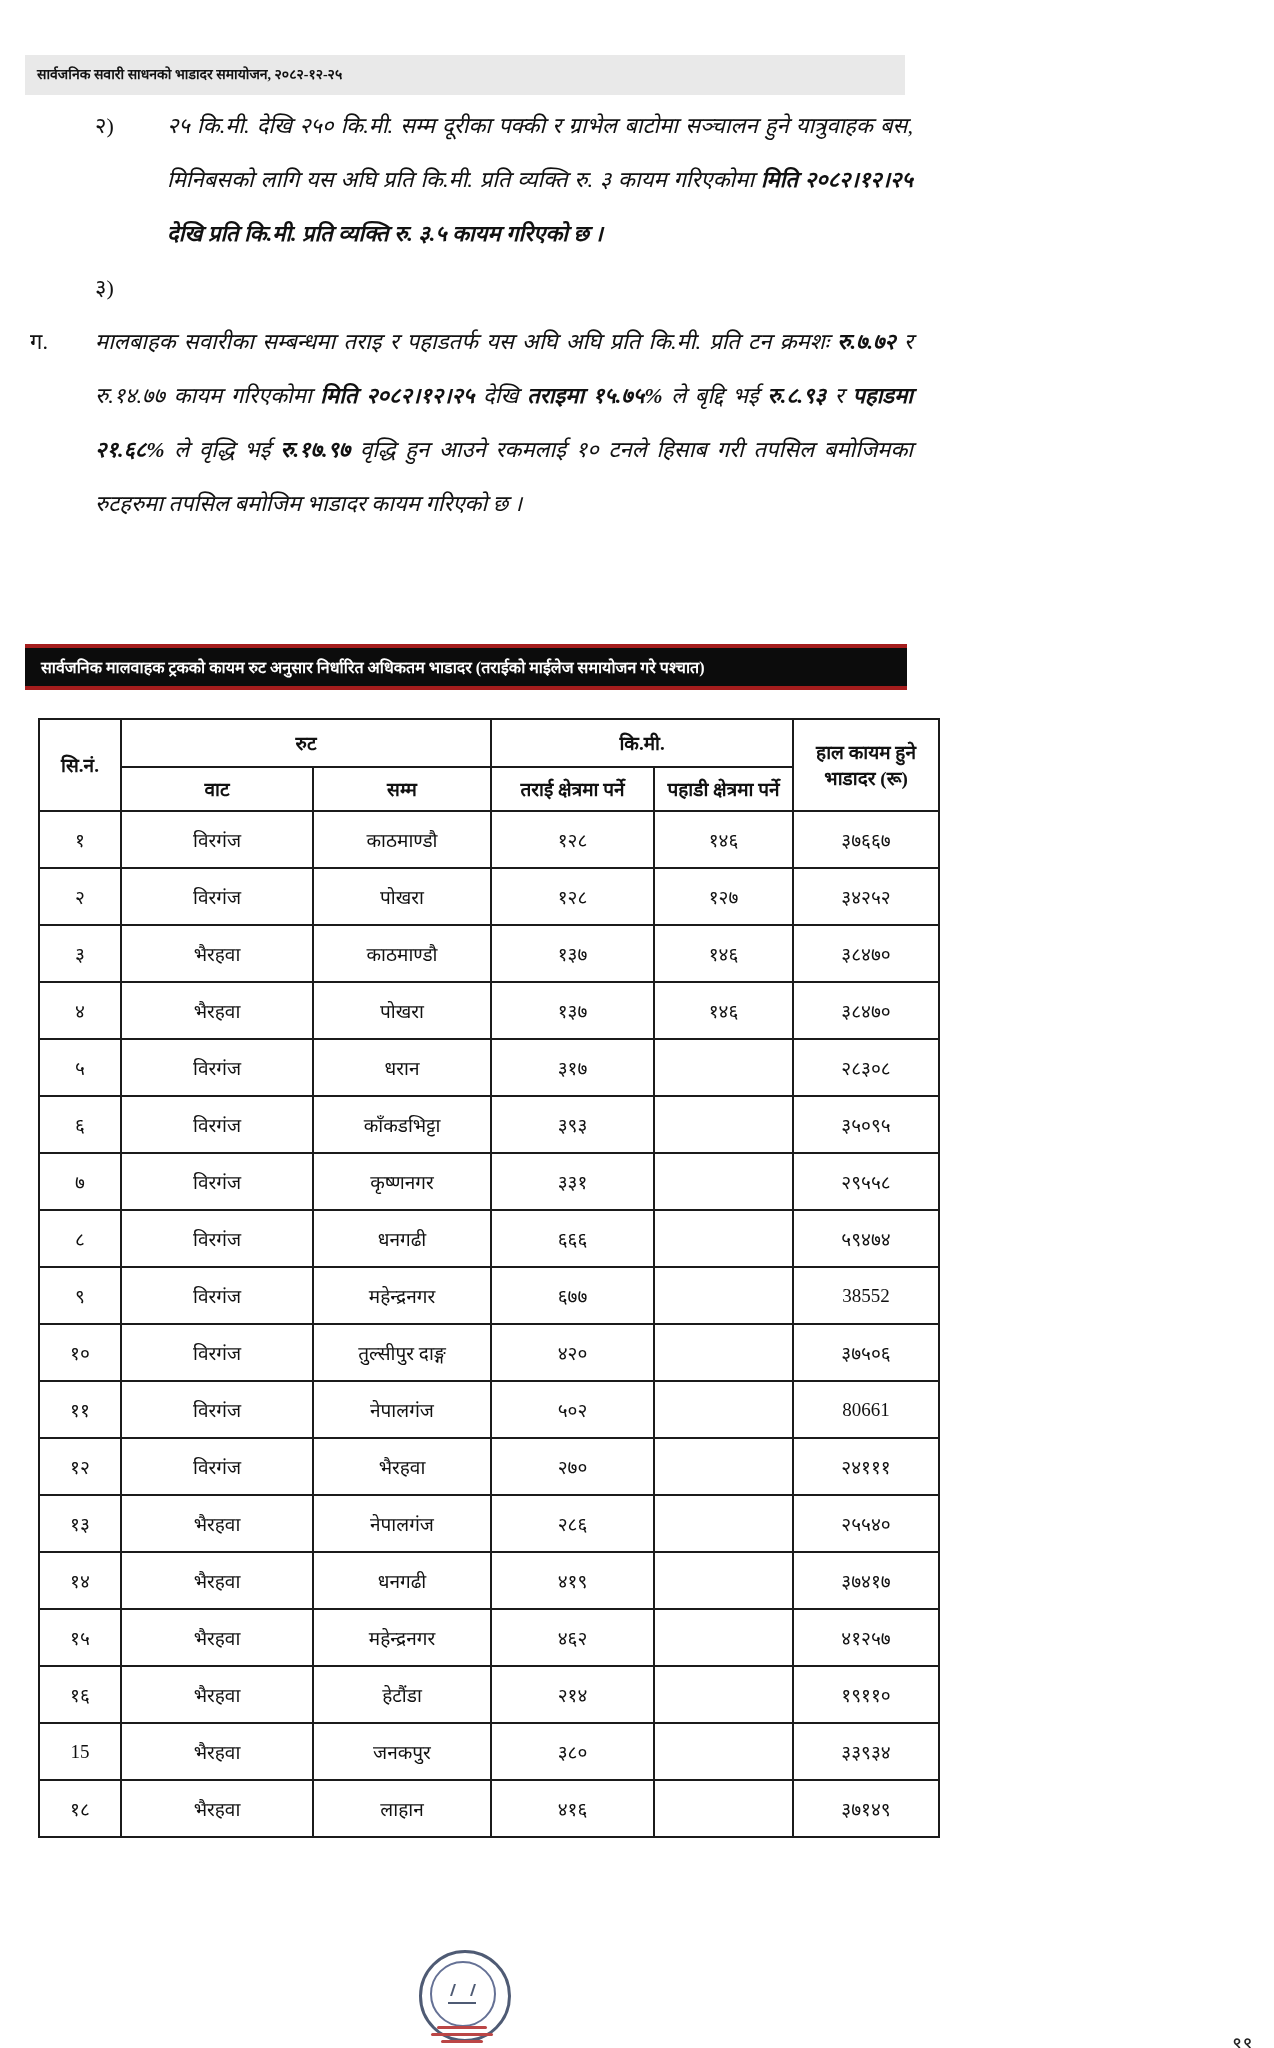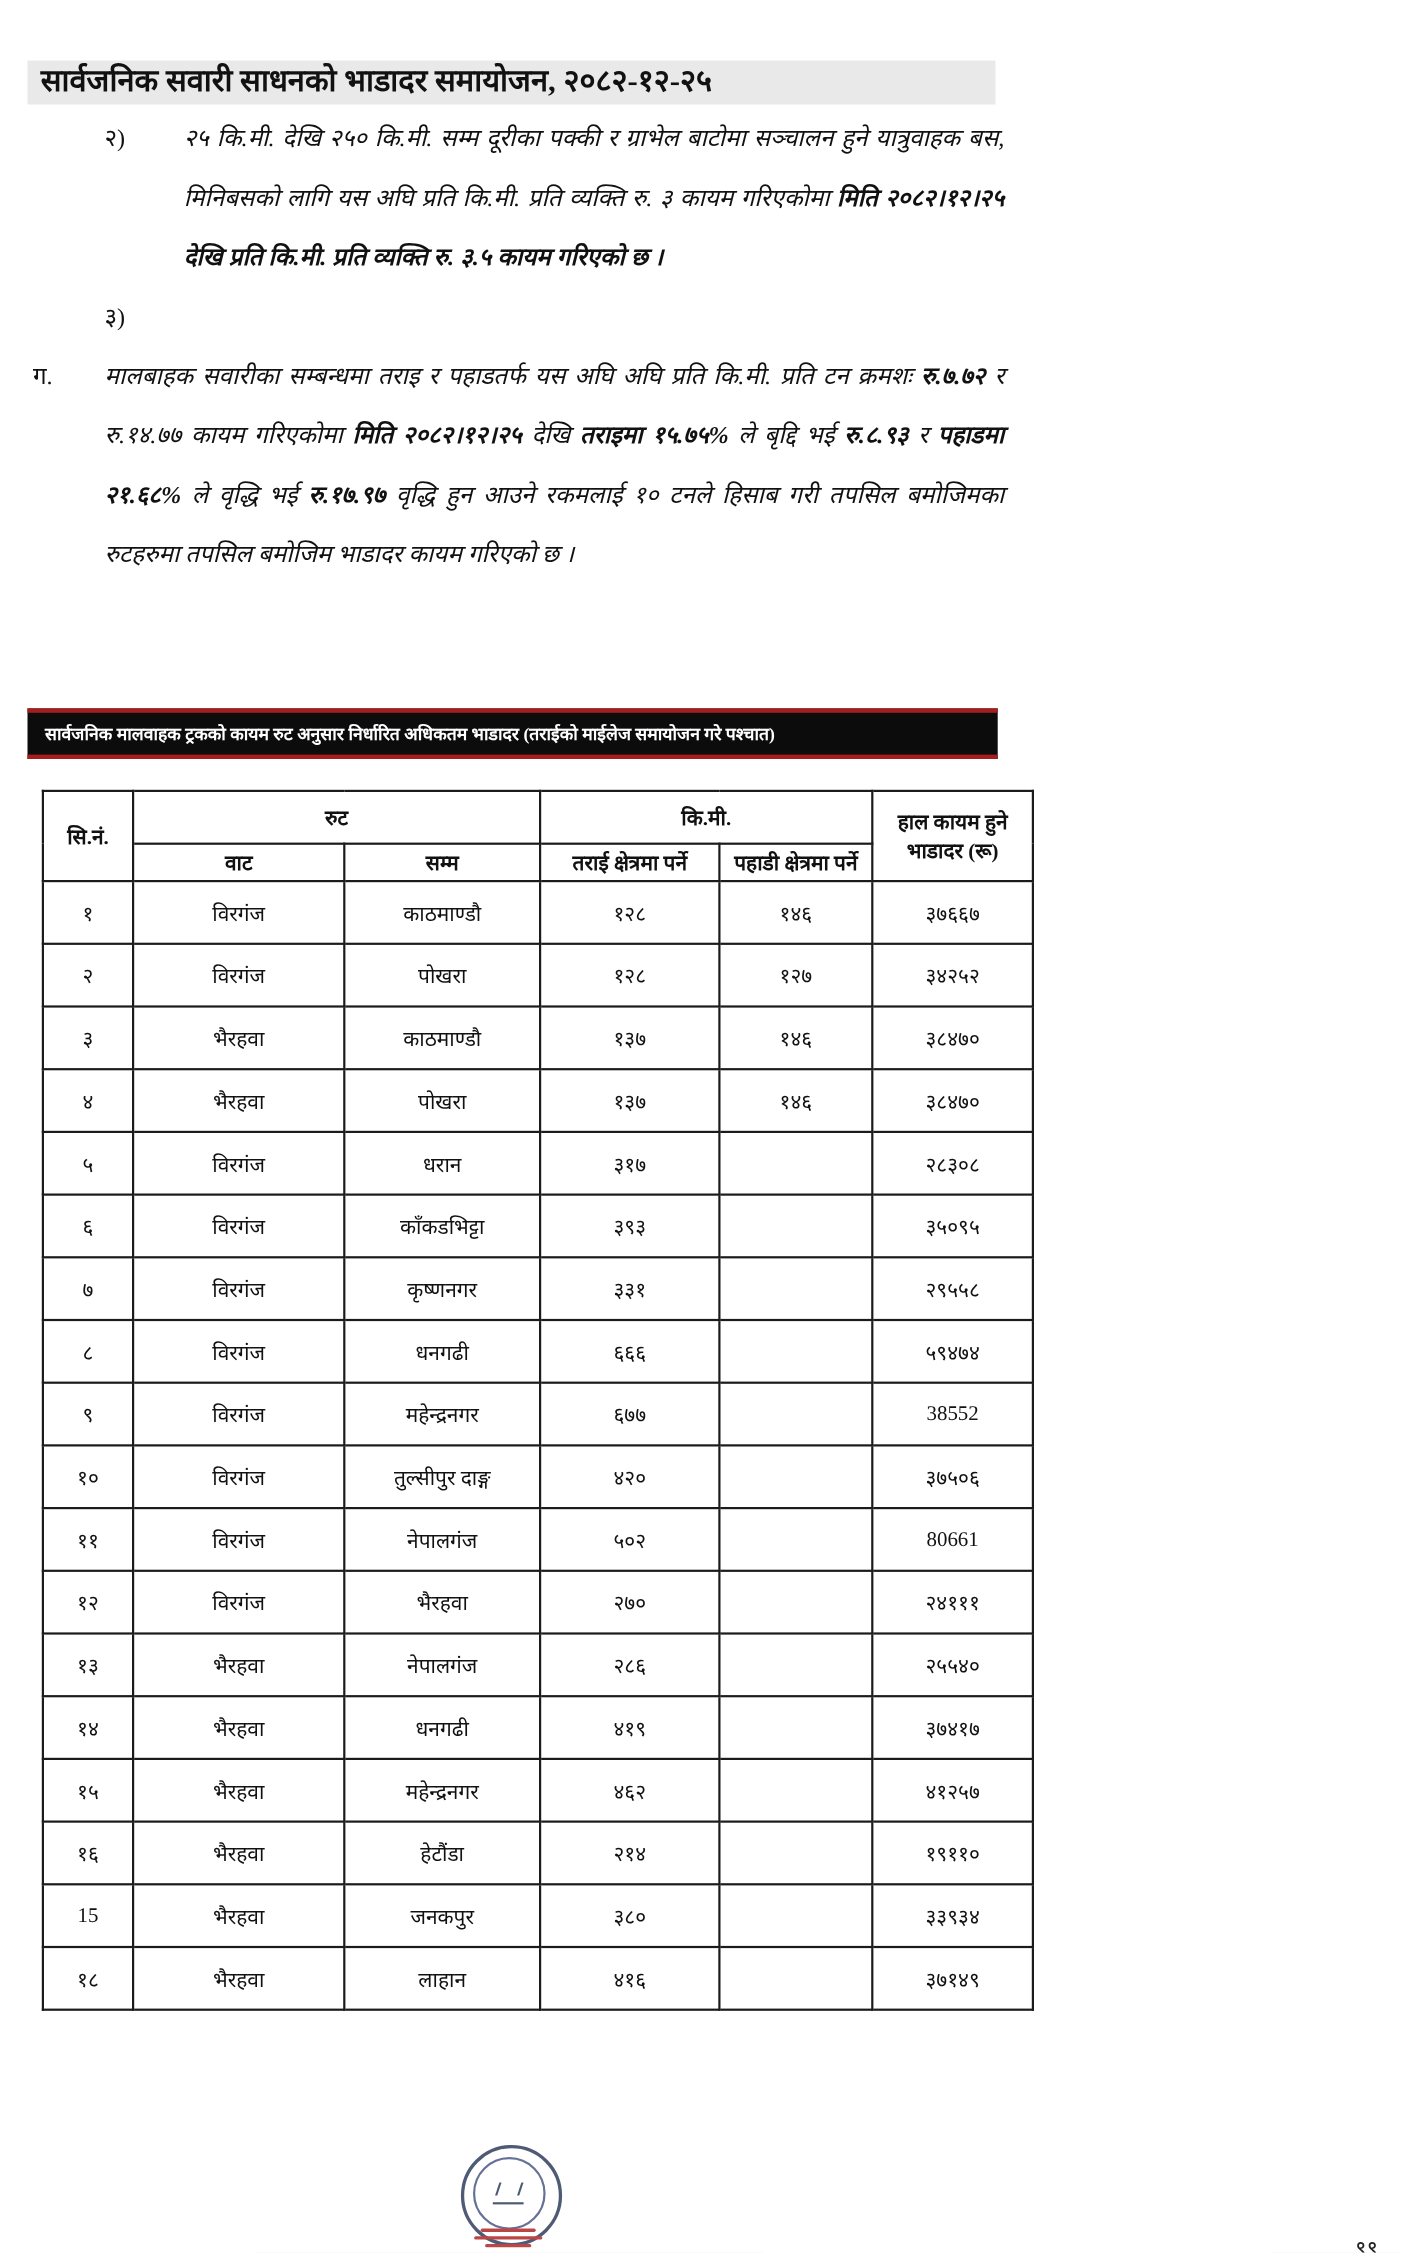--- a/index.html
+++ b/index.html
@@ -9,21 +9,21 @@
     margin:0 auto;
     background:#ffffff;
     font-family:"Liberation Serif","DejaVu Serif",serif;
     color:#111;
     overflow:hidden;
   }
   
   .title-band{
     position:absolute;left:25px;top:55px;width:880px;height:40px;
     background:#e9e9e9;
-    font-weight:bold;font-size:28px;line-height:40px;
+    font-weight:bold;font-size:14px;line-height:40px;
     padding-left:12px;box-sizing:border-box;
     white-space:nowrap;
   }
   
   .paras{position:absolute;left:25px;top:99px;width:888px;}
   .para{display:flex;font-size:22px;line-height:54px;}
   .para .plabel{flex:0 0 72px;}
   .para.deep .plabel{margin-left:70px;flex-basis:72px;}
   .para.shallow .plabel{margin-left:5px;flex-basis:65px;}
   .para .ptext{flex:1;text-align:justify;font-style:italic;}
@@ -45,21 +45,21 @@
     font-size:19px;
   }
   table.fares th,table.fares td{
     border:2px solid #1b1b1b;
     text-align:center;vertical-align:middle;
     padding:2px 4px;box-sizing:border-box;
     overflow:hidden;
   }
   table.fares th{font-weight:bold;}
   tr.h1 th{height:48px;}
-  tr.h2 th{height:34px;}
+  tr.h2 th{height:44px;}
   table.fares td{height:57px;}
   
   .seal{position:absolute;left:415px;top:1948px;width:100px;height:100px;opacity:.9;}
   .seal .ring{
     position:absolute;left:4px;top:2px;width:86px;height:86px;border-radius:50%;
     border:3px solid #3d4a66;
   }
   .seal .ring2{
     position:absolute;left:15px;top:13px;width:62px;height:62px;border-radius:50%;
     border:2px solid #55628a;

